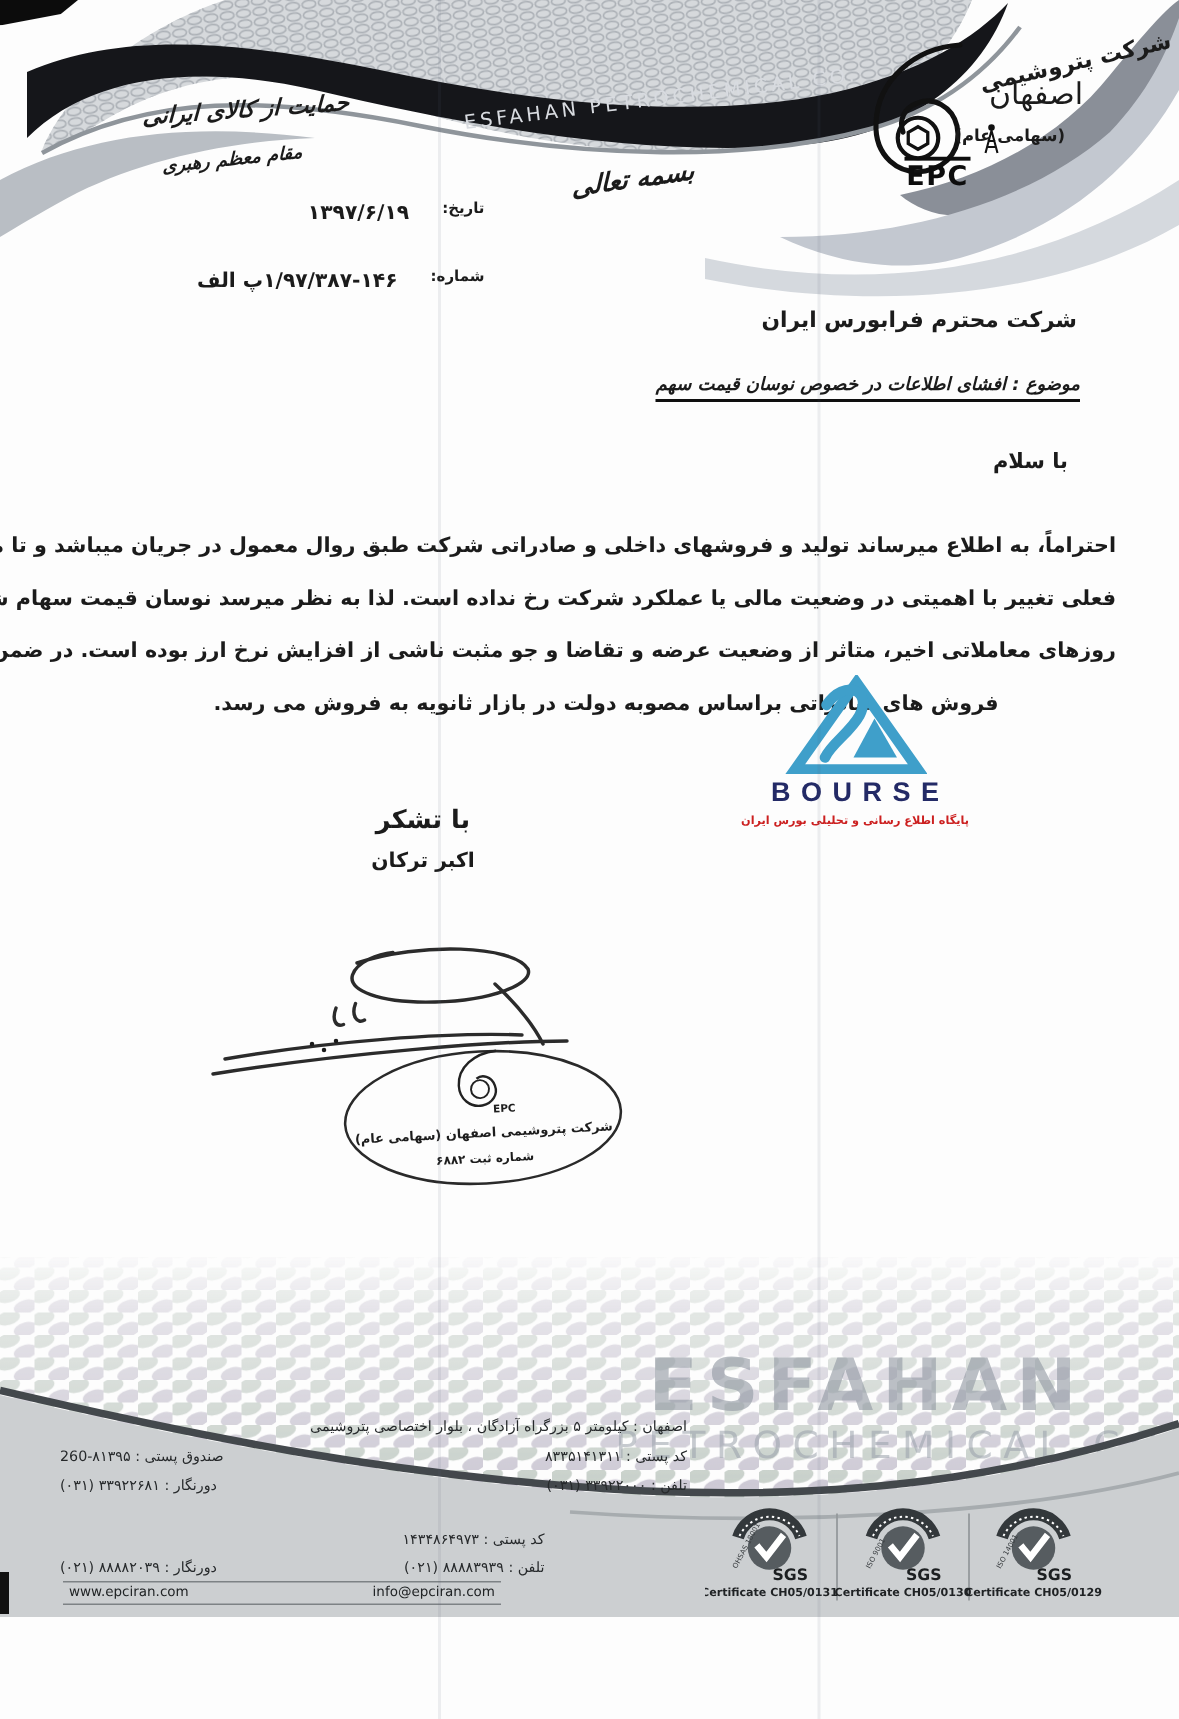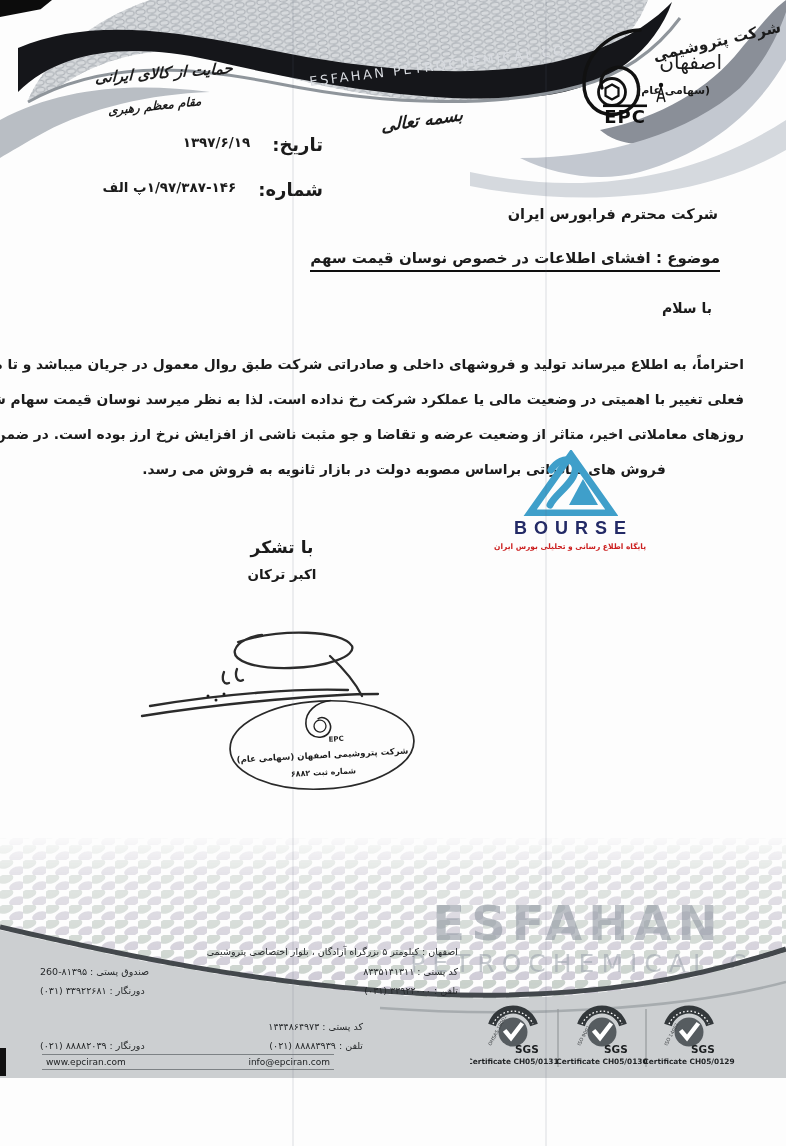--- a/index.html
+++ b/index.html
@@ -23,26 +23,26 @@
   .co-fa3 { right:76px; top:84px; font-size:11px; font-weight:700; }
 
   .slogan1 { left:95px; top:64px; font-size:15px; font-weight:700; font-style:italic;
              transform:rotate(-4deg) skewX(-6deg); }
   .slogan2 { left:108px; top:99px; font-size:12px; font-weight:700; font-style:italic;
              transform:rotate(-6deg) skewX(-6deg); }
   .bismillah { left:381px; top:110px; font-size:17px; font-weight:700; font-style:italic;
                transform:rotate(-8deg) skewX(-8deg); }
 
   .meta-row { position:absolute; right:463px; display:flex; direction:rtl; gap:22px; white-space:nowrap; }
-  .meta-label { font-weight:700; font-size:18px; }
+  .meta-label { font-weight:700; font-size:10px; }
   .meta-value { font-weight:700; font-size:13.5px; }
 
   .recipient { right:68px; top:206px; font-size:14.5px; font-weight:700; }
-  .subject   { right:66px; top:249px; font-size:15px; font-weight:700;
-               border-bottom:2px solid #0f0f0f; padding-bottom:3px; }
+  .subject   { right:66px; top:249px; font-size:12px; font-weight:700;
+               border-bottom:2px solid #0f0f0f; padding-bottom:3px;font-style:italic; }
   .salutation{ right:74px; top:300px; font-size:14px; font-weight:700; }
 
   .para { left:64px; right:42px; top:349px; font-size:13.8px; font-weight:700; }
   .para .line { height:35px; line-height:30px; direction:rtl;
                 text-align:justify; text-align-last:justify; white-space:nowrap; display:flex; justify-content:space-between; }
   .para .line.lastline { display:block; text-align:center; text-align-last:center; }
 
   .closing { left:168px; top:537px; width:228px; text-align:center; direction:rtl; }
   .closing .c1 { font-size:17px; font-weight:700; margin-bottom:9px; }
   .closing .c2 { font-size:13.5px; font-weight:700; margin-bottom:9px; }

